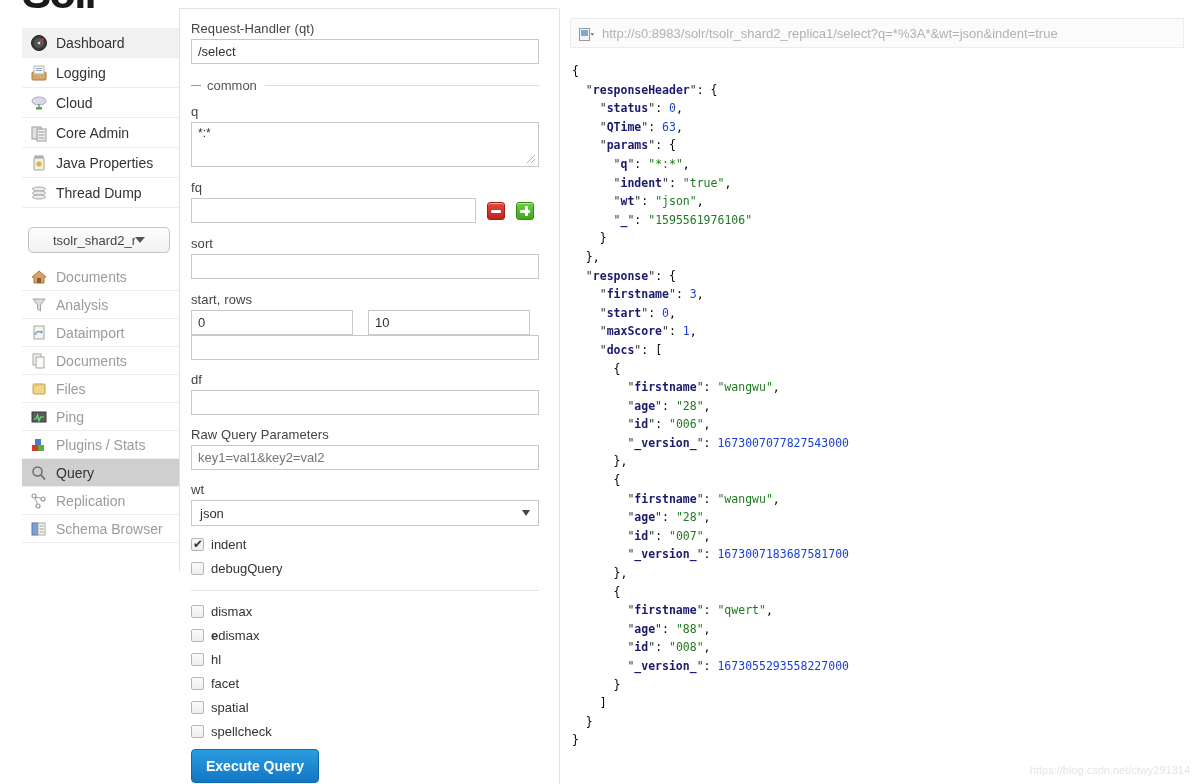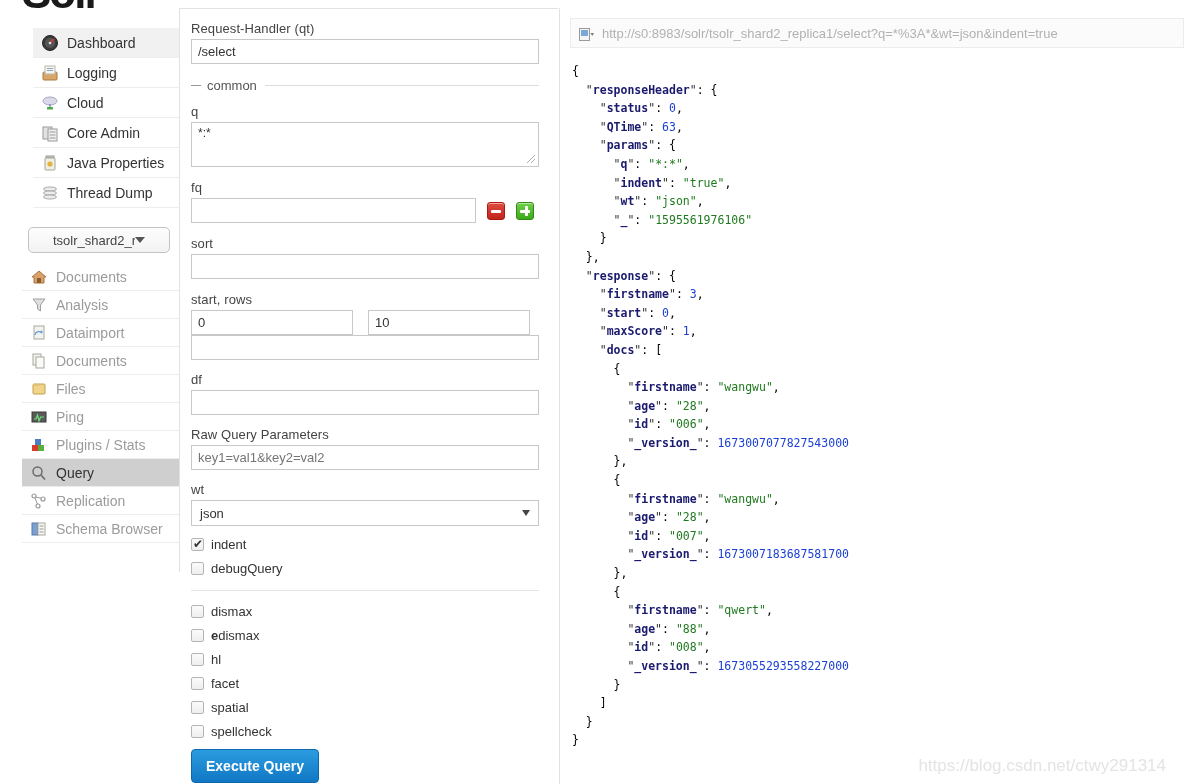--- a/index.html
+++ b/index.html
@@ -20,21 +20,21 @@
   }
   #logo-wrap {
     position: absolute; left: 22px; top: -22px;
     height: 30px; width: 150px; overflow: hidden;
   }
   #logo-text {
     font-size: 44px; font-weight: bold; letter-spacing: -2px;
     color: #1a1a1a; line-height: 30px; font-family: "Liberation Sans", sans-serif;
   }
 
-  .nav-top { position: absolute; left: 33px; top: 28px; width: 157px; }
+  .nav-top { position: absolute; left: 22px; top: 28px; width: 157px; }
   .nav-item {
     display: flex; align-items: center;
     height: 30px; padding-left: 8px;
     border-bottom: 1px solid #ededed;
     font-size: 14px; color: #333;
     cursor: pointer;
   }
   .nav-item.active { background: #f1f1f1; }
   .nav-ico {
     width: 18px; height: 18px; margin-right: 8px;
@@ -190,22 +190,22 @@
     font-family: "DejaVu Sans Mono", "Liberation Mono", monospace;
     font-size: 11.5px; line-height: 18.6px;
     white-space: pre; color: #000;
   }
   .jk { color: #1a1a6e; font-weight: bold; }
   .jq { color: #333; }
   .js { color: #1f7a1f; }
   .jn { color: #1a3fd4; }
   .jp { color: #000; }
   #watermark {
-    position: absolute; right: 26px; bottom: 8px;
-    font-size: 17px; color: #e4e4e4;
+    position: absolute; right: 2px; bottom: 8px;
+    font-size: 11px; color: #e4e4e4;
     font-family: "Liberation Sans", sans-serif;
     white-space: nowrap;
   }
 </style>
 </head>
 <body>
 
 <div id="app">
 
   <div id="sidebar">

